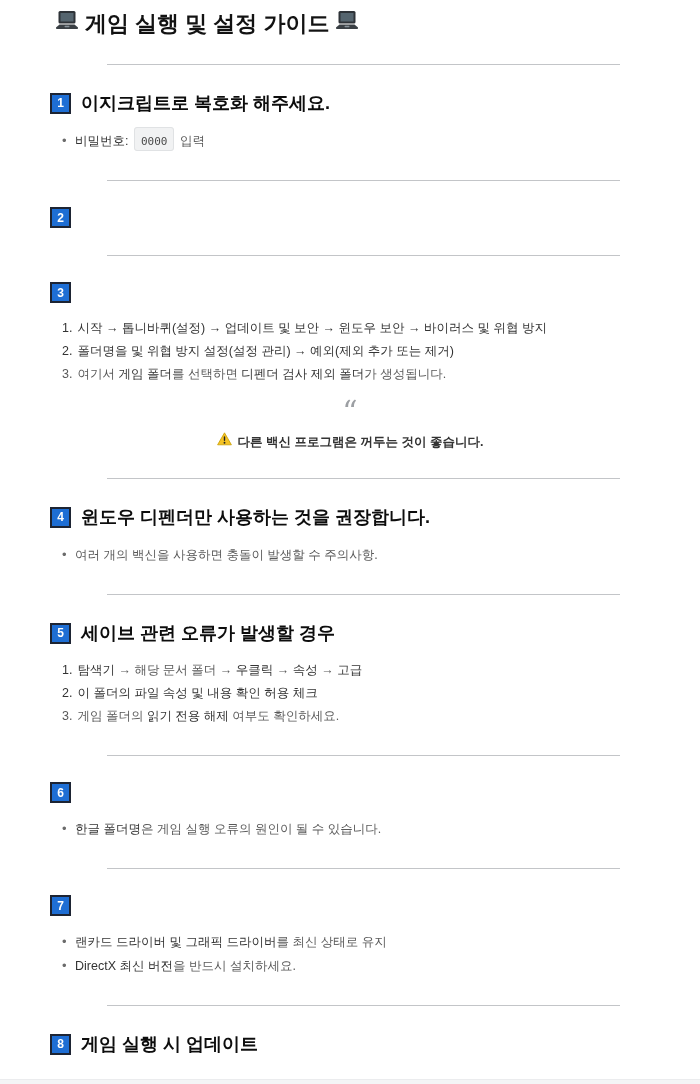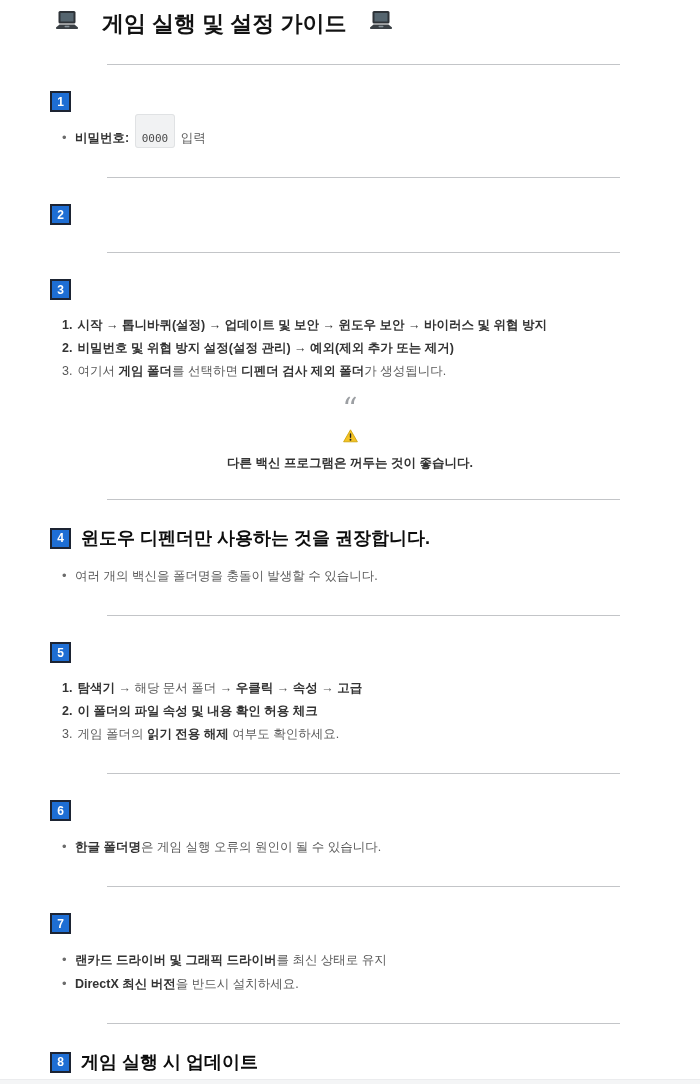--- a/index.html
+++ b/index.html
@@ -9,21 +9,21 @@
     background: #ffffff;
     font-family: "Liberation Sans", "DejaVu Sans", sans-serif;
     position: relative;
     overflow: hidden;
   }
   .page { padding-top: 8px; }
 
   
   .doc-title {
     margin: 2px 0 0 55px;
-    display: flex; align-items: flex-end; gap: 23px;
+    display: flex; align-items: flex-end; gap: 6px;
     font-size: 22px; font-weight: 700; color: #121212;
     line-height: 27px;
   }
   .laptop-icon { display: inline-block; }
 
   
   .divider {
     border: none;
     border-top: 1px solid #c3c5c8;
     width: 513px;
@@ -55,47 +55,46 @@
     display: flex; align-items: baseline;
     font-size: 12.5px; color: #595959;
     line-height: 23px;
   }
   .marker { flex: 0 0 auto; color: #595959; }
   .bulleted .marker {
     width: 13px; font-size: 13px; color: #6b6b6b;
   }
   .ordered .marker { margin-right: 5px; }
   .li-text { flex: 1 1 auto; }
-  .seg-bold { font-weight: 700; color: #333333; }
+  .seg-bold { font-weight: 400; color: #333333; }
   .marker.seg-bold { color: #333333; }
 
   .code-chip {
     font-family: "DejaVu Sans Mono", monospace;
     font-size: 11px;
     background: #f1f2f3;
     border: 1px solid #e0e2e4;
     border-radius: 3px;
-    padding: 17px 6px 2px 6px;
+    padding: 7px 6px 2px 6px;
     color: #4a4a4a;
     margin: 0 2px;
   }
 
   
   .quote-block { margin-top: 16px; text-align: center; }
   .quote-mark {
     font-family: "DejaVu Serif", serif;
     font-size: 30px; color: #9c9fa3;
     line-height: 20px; display: block;
   }
   .warning-row {
     margin-top: 10px;
     display: inline-flex; align-items: center; gap: 6px;
     font-size: 12.5px; font-weight: 700; color: #333333;
     line-height: 18px;
-    flex-direction: column;
   }
   .warning-icon { display: inline-block; }
 
   .bottom-strip {
     position: absolute; left: 0; right: 0; bottom: 0;
     height: 5px; background: #f4f5f6;
     border-top: 1px solid #ebecee;
   }
 </style>
 </head>
@@ -121,20 +120,21 @@
         <rect x="9.5" y="15.8" width="5" height="1.4" rx="0.7" fill="#8a949c"></rect>
       </svg>
     </span>
   </h1>
 
   <div id="sections-root">
   <section>
     <hr class="divider">
     <h2 class="section-heading">
       <span class="num-badge">1</span>
+      <span>이지크립트로 복호화 해주세요.</span>
     </h2>
     <div class="sec-list bulleted">
           <div class="li">
             <span class="marker">•</span>
             <span class="li-text"><span class="seg-bold">비밀번호:</span><span> </span><code class="code-chip">0000</code><span> 입력</span></span>
           </div>
         </div>
 
   </section>
 
@@ -151,21 +151,21 @@
     <h2 class="section-heading">
       <span class="num-badge">3</span>
     </h2>
     <div class="sec-list ordered">
           <div class="li">
             <span class="marker seg-bold">1.</span>
             <span class="li-text"><span class="seg-bold">시작 → 톱니바퀴(설정) → 업데이트 및 보안 → 윈도우 보안 → 바이러스 및 위협 방지</span></span>
           </div>
           <div class="li">
             <span class="marker seg-bold">2.</span>
-            <span class="li-text"><span class="seg-bold">비밀번호 및 위협 방지 설정(설정 관리) → 예외(제외 추가 또는 제거)</span></span>
+            <span class="li-text"><span class="seg-bold">폴더명을 및 위협 방지 설정(설정 관리) → 예외(제외 추가 또는 제거)</span></span>
           </div>
           <div class="li">
             <span class="marker">3.</span>
             <span class="li-text"><span>여기서 </span><span class="seg-bold">게임 폴더</span><span>를 선택하면 </span><span class="seg-bold">디펜더 검사 제외 폴더</span><span>가 생성됩니다.</span></span>
           </div>
         </div>
     <div class="quote-block">
       <span class="quote-mark">“</span>
       <span class="warning-row">
         <span class="warning-icon">
@@ -182,30 +182,31 @@
 
   <section>
     <hr class="divider">
     <h2 class="section-heading">
       <span class="num-badge">4</span>
       <span>윈도우 디펜더만 사용하는 것을 권장합니다.</span>
     </h2>
     <div class="sec-list bulleted">
           <div class="li">
             <span class="marker">•</span>
-            <span class="li-text"><span>여러 개의 백신을 폴더명을 충돌이 발생할 수 있습니다.</span></span>
+            <span class="li-text"><span>여러 개의 백신을 사용하면 충돌이 발생할 수 주의사항.</span></span>
           </div>
         </div>
 
   </section>
 
   <section>
     <hr class="divider">
     <h2 class="section-heading">
       <span class="num-badge">5</span>
+      <span>세이브 관련 오류가 발생할 경우</span>
     </h2>
     <div class="sec-list ordered">
           <div class="li">
             <span class="marker seg-bold">1.</span>
             <span class="li-text"><span class="seg-bold">탐색기</span><span> → 해당 문서 폴더 → </span><span class="seg-bold">우클릭</span><span> → </span><span class="seg-bold">속성</span><span> → </span><span class="seg-bold">고급</span></span>
           </div>
           <div class="li">
             <span class="marker seg-bold">2.</span>
             <span class="li-text"><span class="seg-bold">이 폴더의 파일 속성 및 내용 확인 허용 체크</span></span>
           </div>

